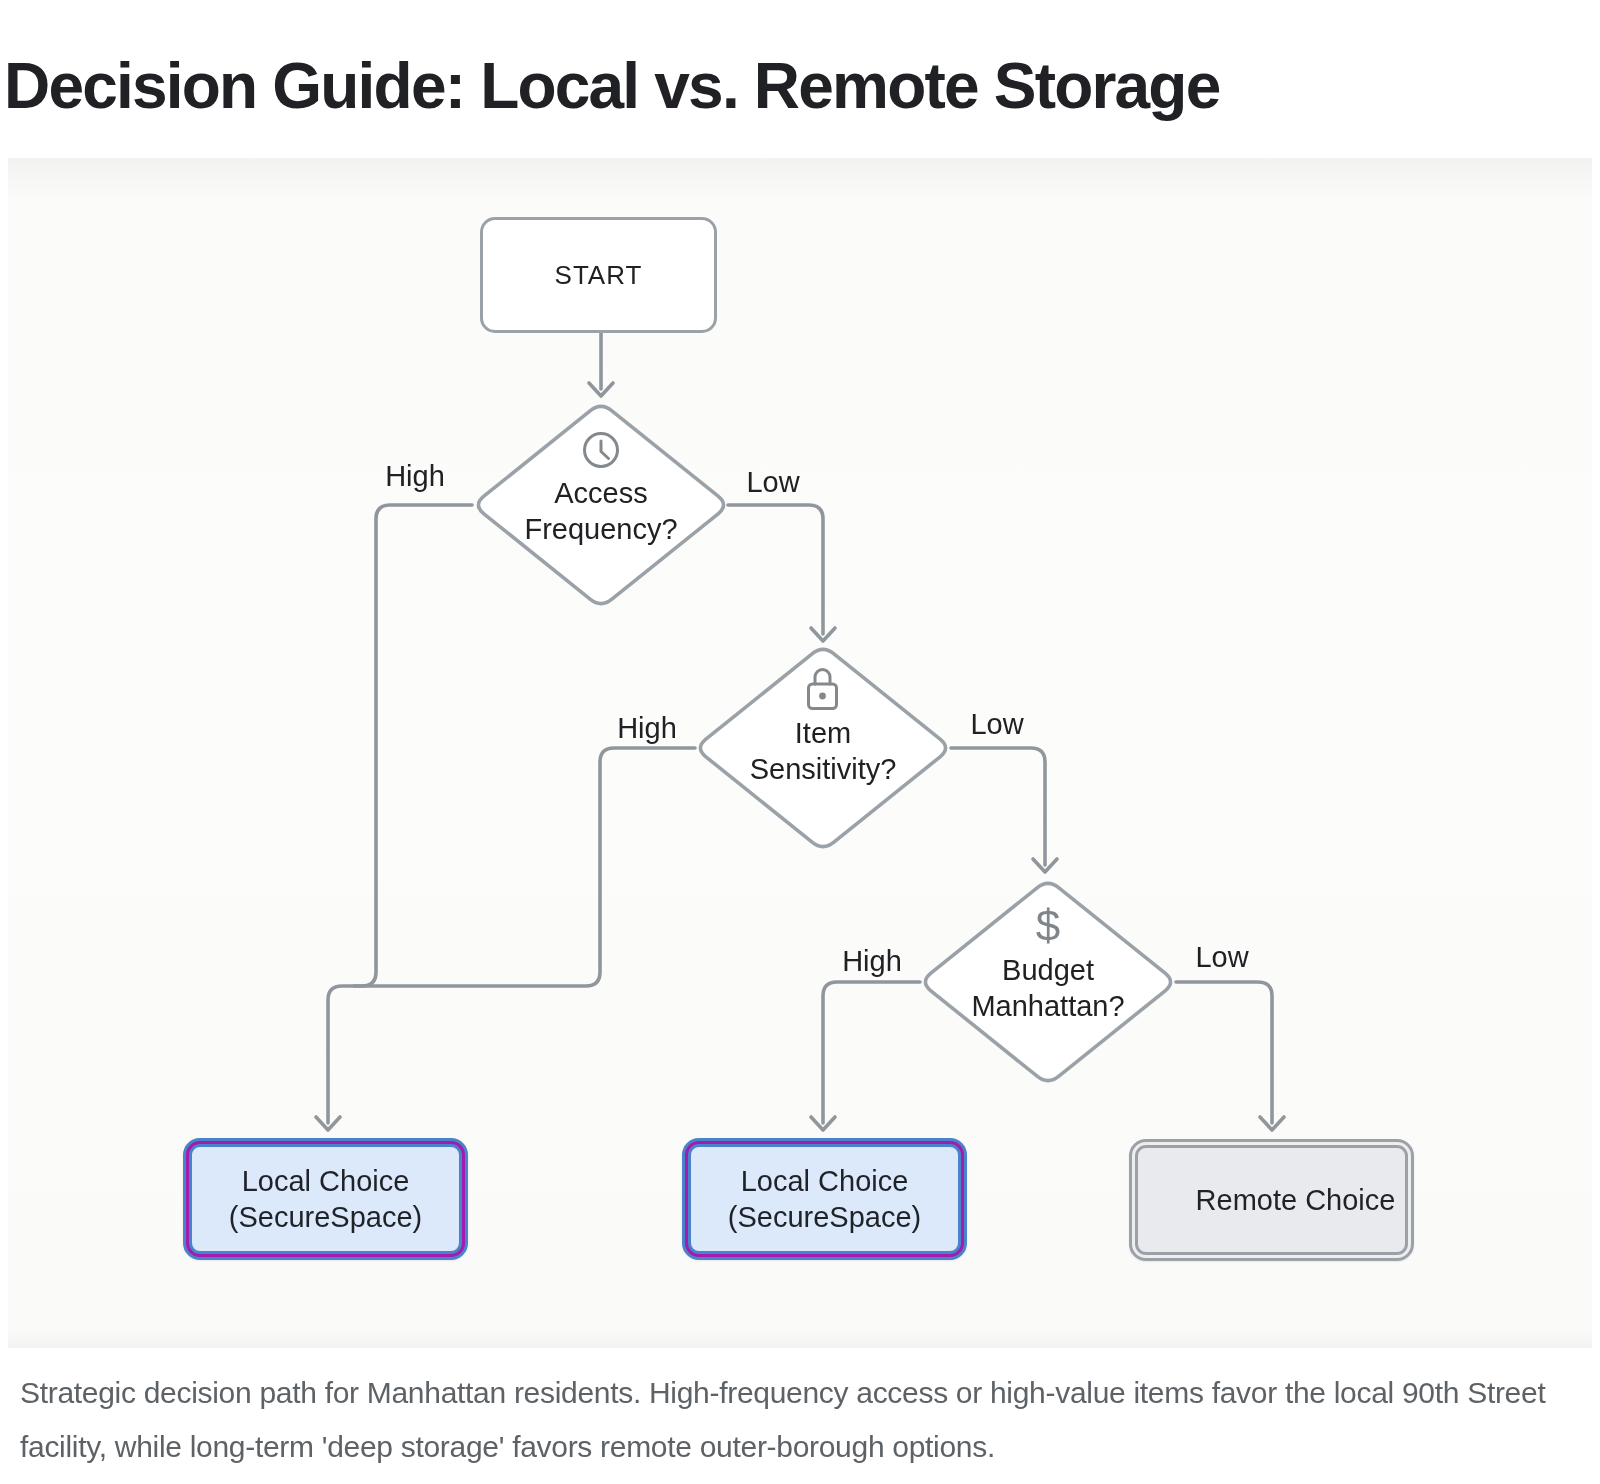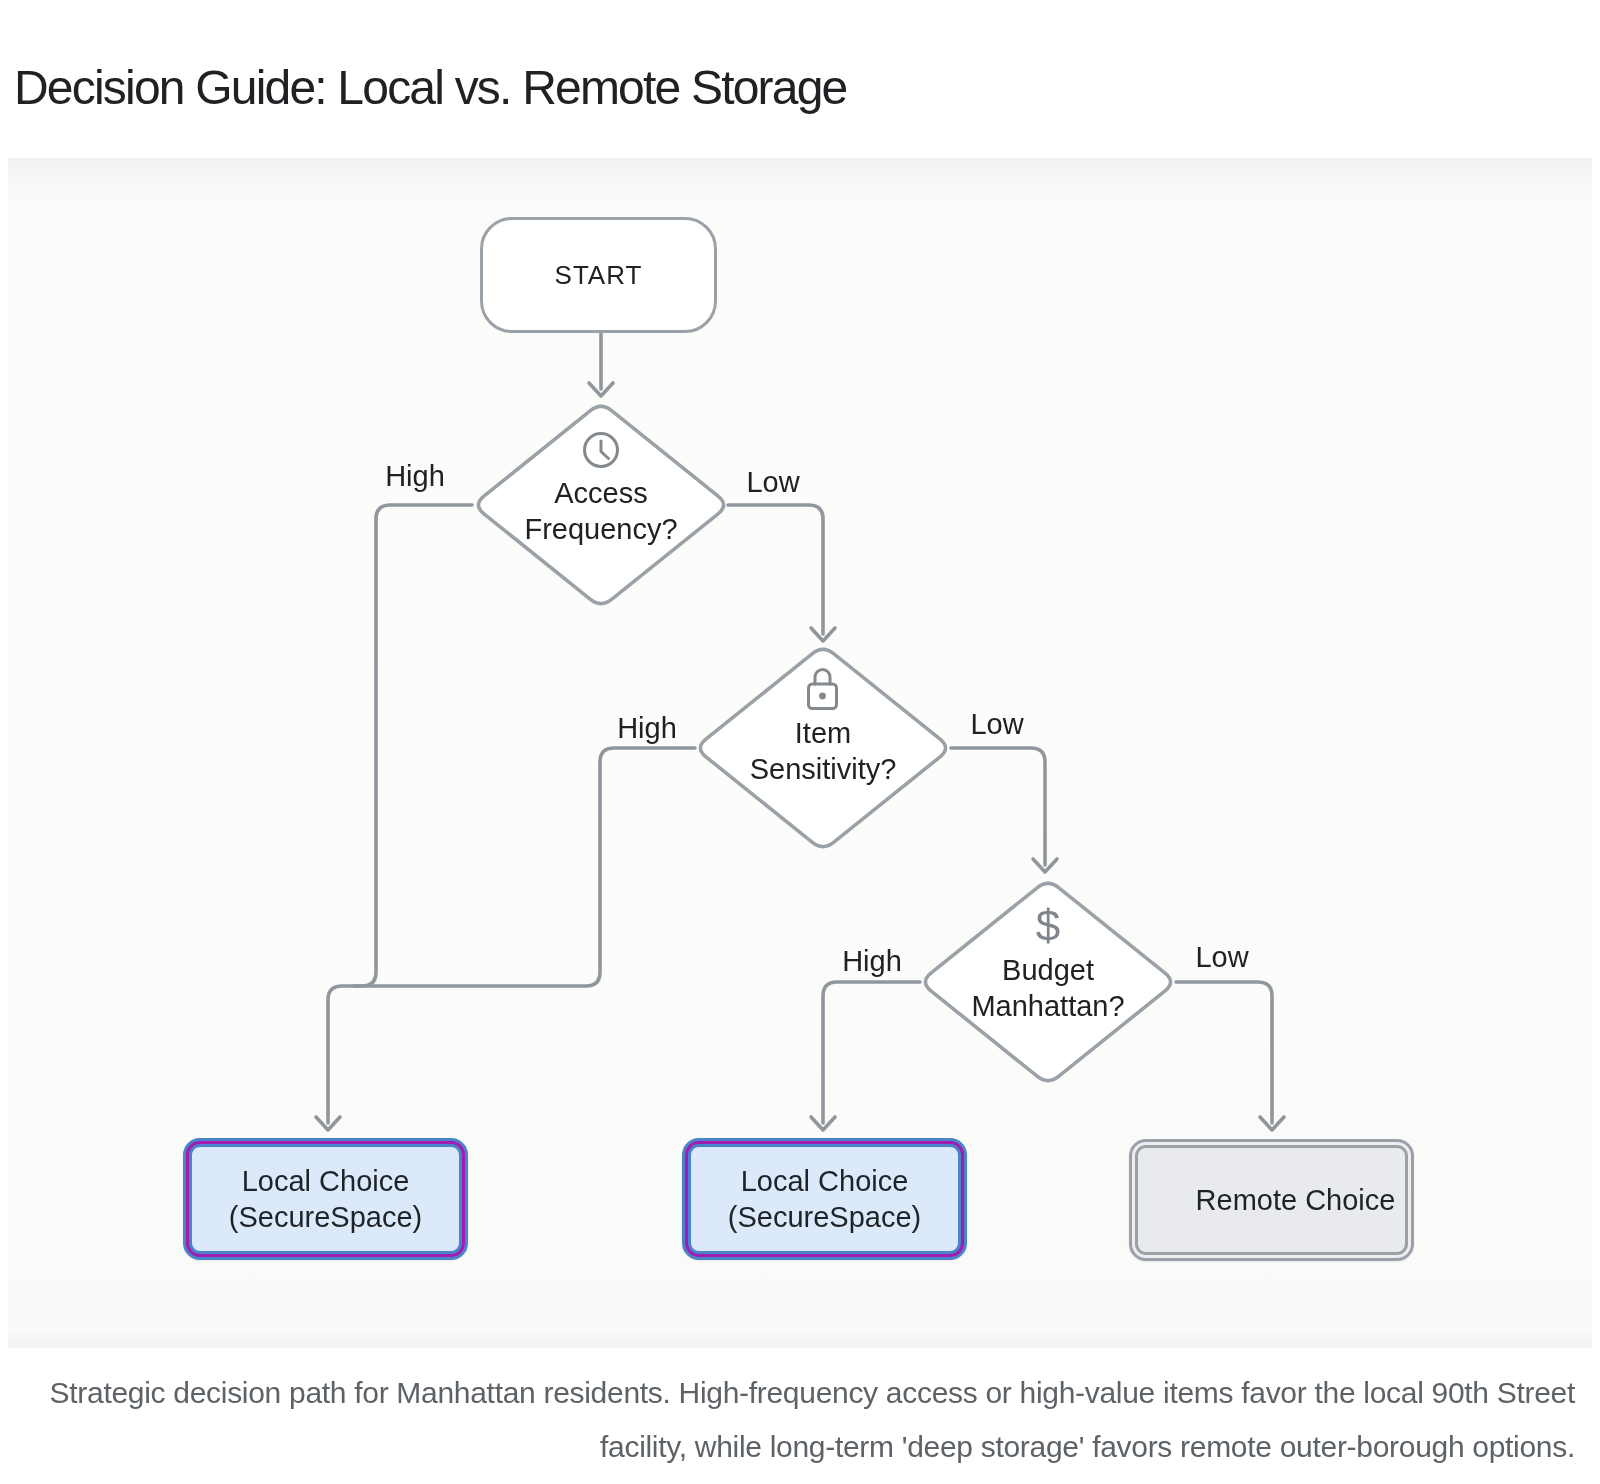--- a/index.html
+++ b/index.html
@@ -1,36 +1,36 @@
 <!DOCTYPE html>
 <html><head>
 <meta charset="utf-8">
 <style>
   html,body{margin:0;padding:0;background:#ffffff;}
   .page{
     position:relative;width:1600px;height:1484px;background:#ffffff;overflow:hidden;
     font-family:"Liberation Sans",sans-serif;color:#202124;
   }
   .page-title{
-    position:absolute;left:4px;top:50px;margin:10px;
-    font-size:48px;font-weight:400;letter-spacing:-1.8px;color:#202124;line-height:1.15;
+    position:absolute;left:4px;top:50px;margin:0;
+    font-size:64px;font-weight:700;letter-spacing:-1.8px;color:#202124;line-height:1.15;
     white-space:nowrap;
   }
   .diagram-panel{
     position:absolute;left:8px;top:158px;width:1584px;height:1190px;
     background:linear-gradient(180deg,#f2f2f0 0px,#fbfbfa 42px,#fcfcfb 50%,#fafaf9 calc(100% - 20px),#f3f3f1 100%);
   }
   svg.canvas{position:absolute;left:0;top:0;width:1600px;height:1484px;}
   .conn{fill:none;stroke:#8f979d;stroke-width:3.6;stroke-linecap:round;}
   .chev{fill:none;stroke:#8f979d;stroke-width:3.6;stroke-linecap:round;stroke-linejoin:round;}
   .diamond{fill:#ffffff;stroke:#9aa1a7;stroke-width:3.6;}
   .icon-stroke{fill:none;stroke:#84898e;stroke-width:3;stroke-linecap:round;stroke-linejoin:round;}
   .start-box{
     position:absolute;left:480px;top:217px;width:237px;height:116px;box-sizing:border-box;
-    background:#ffffff;border:3.5px solid #9aa1a7;border-radius:32px;
+    background:#ffffff;border:3.5px solid #9aa1a7;border-radius:15px;
     display:flex;align-items:center;justify-content:center;
     font-size:26px;letter-spacing:1px;color:#202124;
   }
   .diamond-label{
     position:absolute;transform:translateX(-50%);text-align:center;
     font-size:29px;line-height:36px;color:#202124;white-space:nowrap;
   }
   .branch-label{
     position:absolute;transform:translateX(-50%);
     font-size:29px;line-height:36px;color:#202124;white-space:nowrap;text-align:right;
@@ -44,21 +44,21 @@
     display:flex;flex-direction:column;align-items:center;justify-content:center;
     font-size:29px;line-height:36px;text-align:center;color:#1f2328;
   }
   .outcome.local{background:#a21caf;border:3px solid #4a83c9;}
   .outcome.local .outcome-inner{background:#dbe9fb;border:3px solid #4a83c9;}
   .outcome.remote{background:#eceef0;border:3px solid #9ba1a7;}
   .outcome.remote .outcome-inner{background:#e8eaed;border:3px solid #9ba1a7;padding-left:48px;}
   .box-line:empty{display:none;}
   .caption{
     position:absolute;left:20px;top:1366px;width:1555px;margin:0;
-    font-size:30px;letter-spacing:-0.3px;line-height:1.8;color:#5d6267;text-align:right;
+    font-size:30px;letter-spacing:-0.3px;line-height:1.8;color:#5d6267;
   }
 </style>
 </head>
 <body>
 
 <div class="page">
 
   <h1 class="page-title">Decision Guide: Local vs. Remote Storage</h1>
 
   <div class="diagram-panel"></div>

